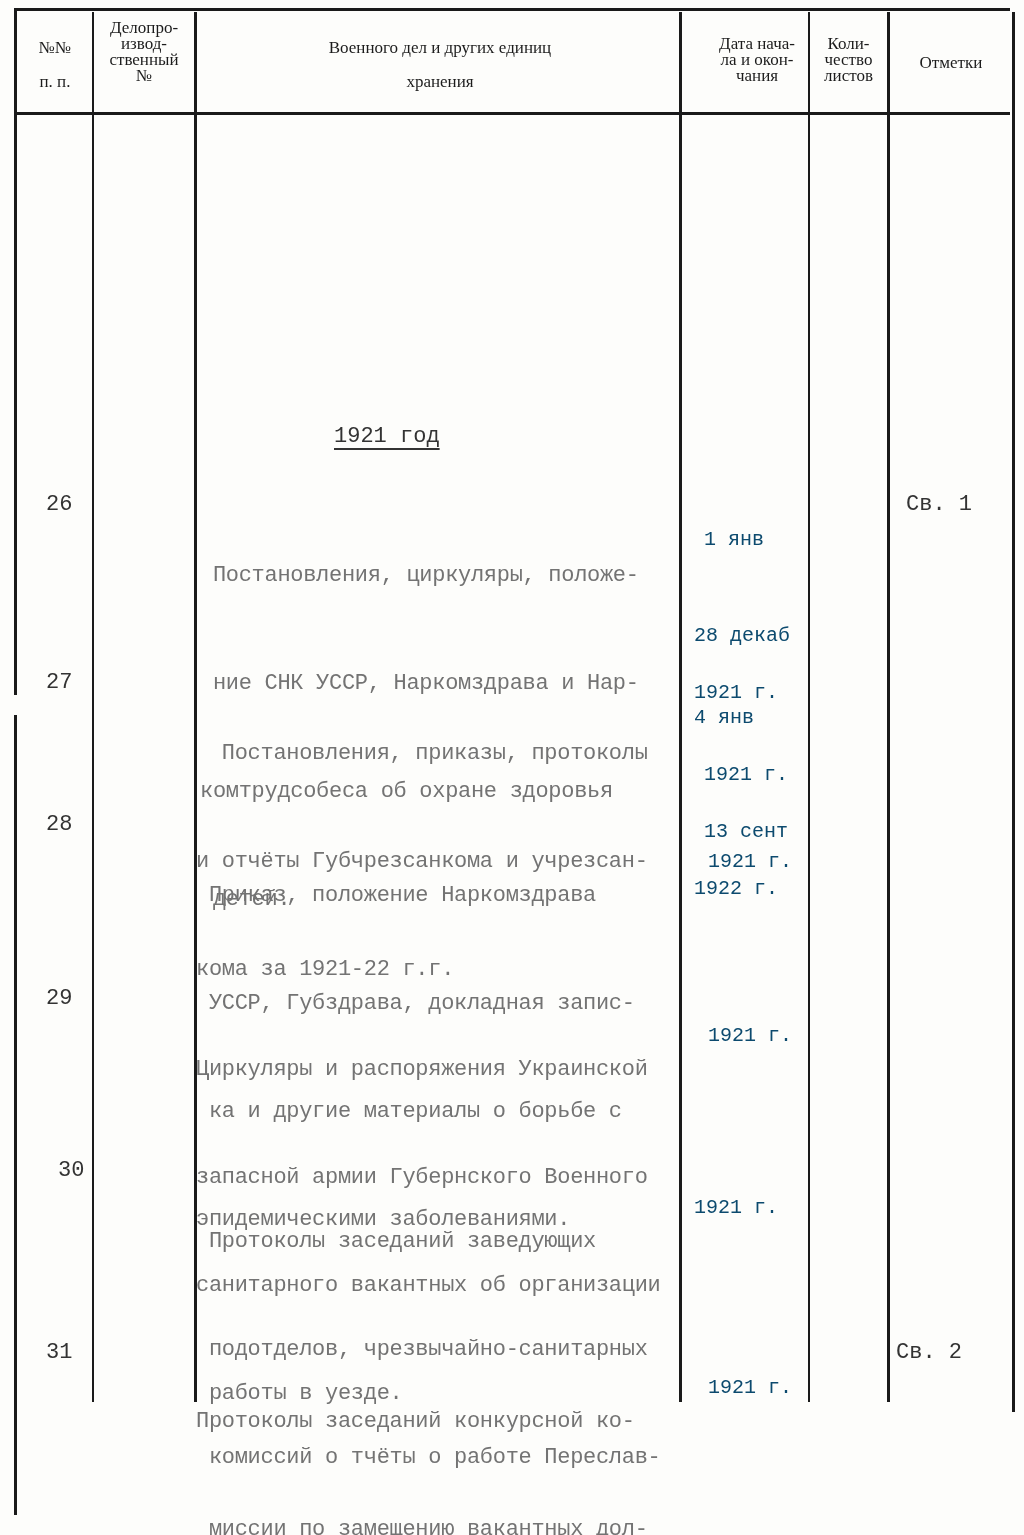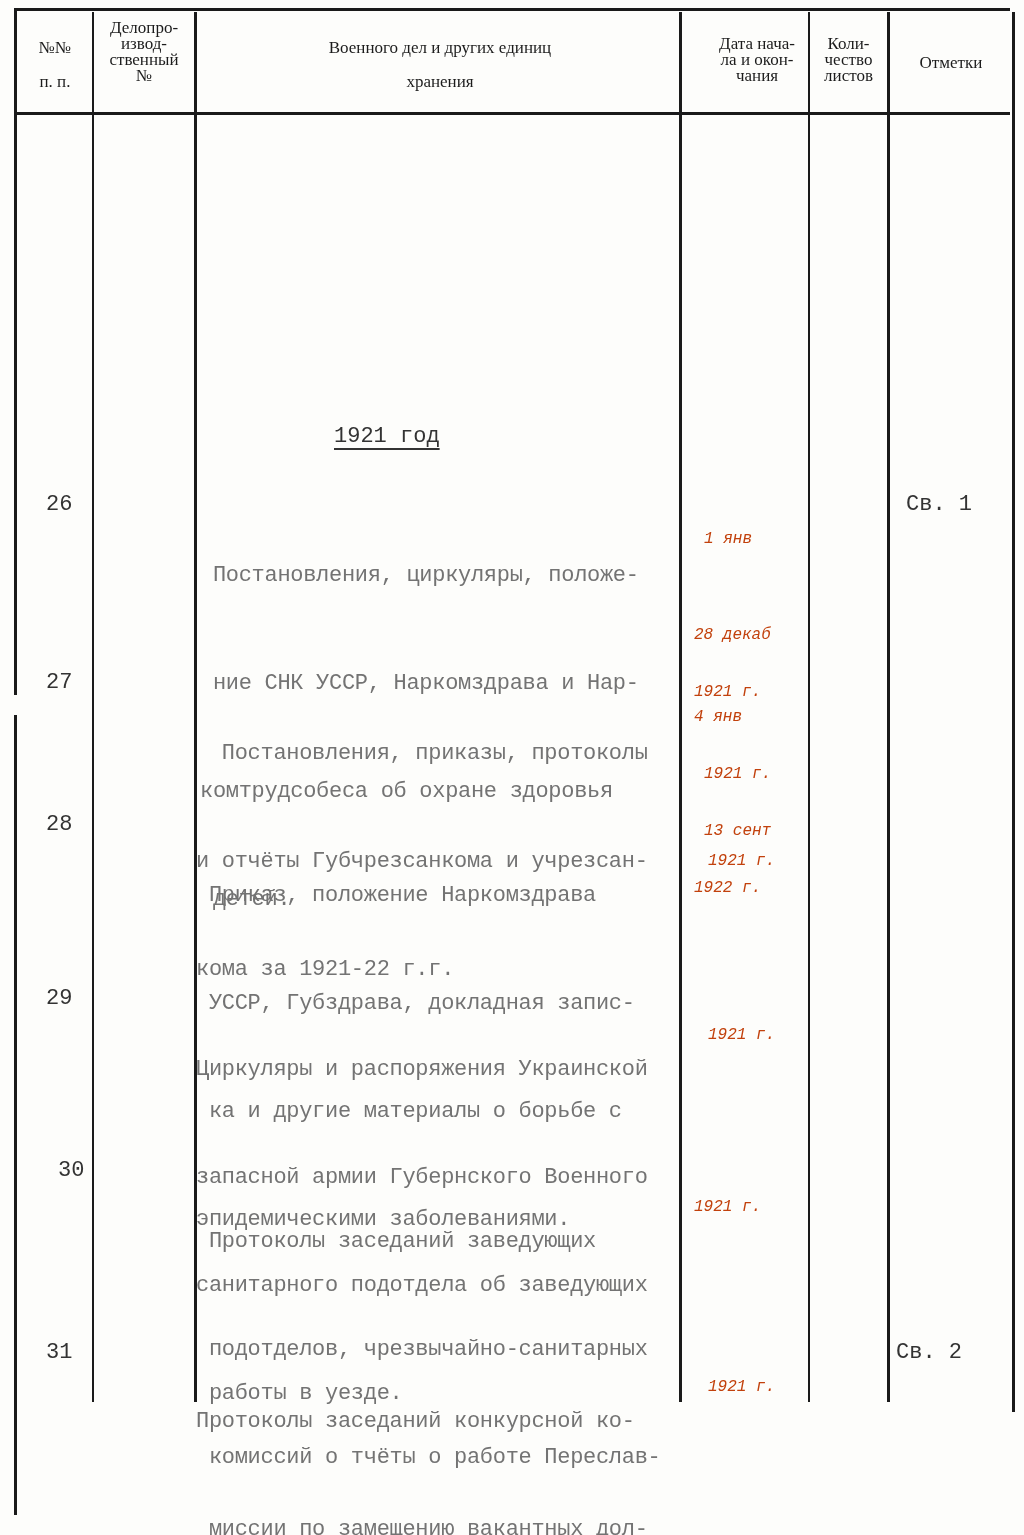--- a/index.html
+++ b/index.html
@@ -6,21 +6,21 @@
     body {
       width: 1024px; height: 1535px; background: #fdfdfb; position: relative; overflow: hidden;
       font-family: "DejaVu Serif", serif; color: #222;
     }
     .page { position: absolute; left: 0; top: 0; width: 1024px; height: 1535px; }
     .vline { position: absolute; background: #1a1a1a; }
     .hline { position: absolute; background: #1a1a1a; }
     .hdr { position: absolute; font-family: "Liberation Serif", serif; font-size: 17px; line-height: 16px; text-align: center; color: #1c1c1c; }
     .num { position: absolute; font-family: "Liberation Mono", monospace; font-size: 22px; color: #333; }
     .txt { position: absolute; font-family: "Liberation Mono", monospace; font-size: 22px; line-height: 36px; color: #737373; white-space: pre; letter-spacing: -0.3px; }
-    .date { position: absolute; font-family: "Liberation Mono", monospace; font-size: 16px; line-height: 19px; color: #c2410c; white-space: pre; font-style: italic; }
+    .date { position: absolute; font-family: "Liberation Mono", monospace; font-size: 20px; line-height: 19px; color: #0c4a6e; white-space: pre; }
     .mark { position: absolute; font-family: "Liberation Mono", monospace; font-size: 22px; color: #333; }
     .year { position: absolute; font-family: "Liberation Mono", monospace; font-size: 22px; color: #333; text-decoration: underline; text-underline-offset: 6px; }
   </style>
 </head>
 <body>
 
 <div class="page">
 
   <div class="hline" style="left:14px; top:8px; width:996px; height:3px;"></div>
   <div class="hline" style="left:14px; top:112px; width:996px; height:3px;"></div>
@@ -97,21 +97,21 @@
     <div>эпидемическими заболеваниями.</div>
   </div>
   <div class="date" style="left:708px; top:814px;">
     <div>1921 г.</div>
   </div>
 
   <div class="num" style="left:46px; top:986px;">29</div>
   <div class="txt" style="left:196px; top:980px;">
     <div>Циркуляры и распоряжения Украинской</div>
     <div>запасной армии Губернского Военного</div>
-    <div>санитарного подотдела об заведующих</div>
+    <div>санитарного вакантных об организации</div>
     <div> работы в уезде.</div>
   </div>
   <div class="date" style="left:708px; top:988px;">
     <div>1921 г.</div>
   </div>
 
   <div class="num" style="left:58px; top:1158px;">30</div>
   <div class="txt" style="left:196px; top:1152px;">
     <div> Протоколы заседаний заведующих</div>
     <div> подотделов, чрезвычайно-санитарных</div>

